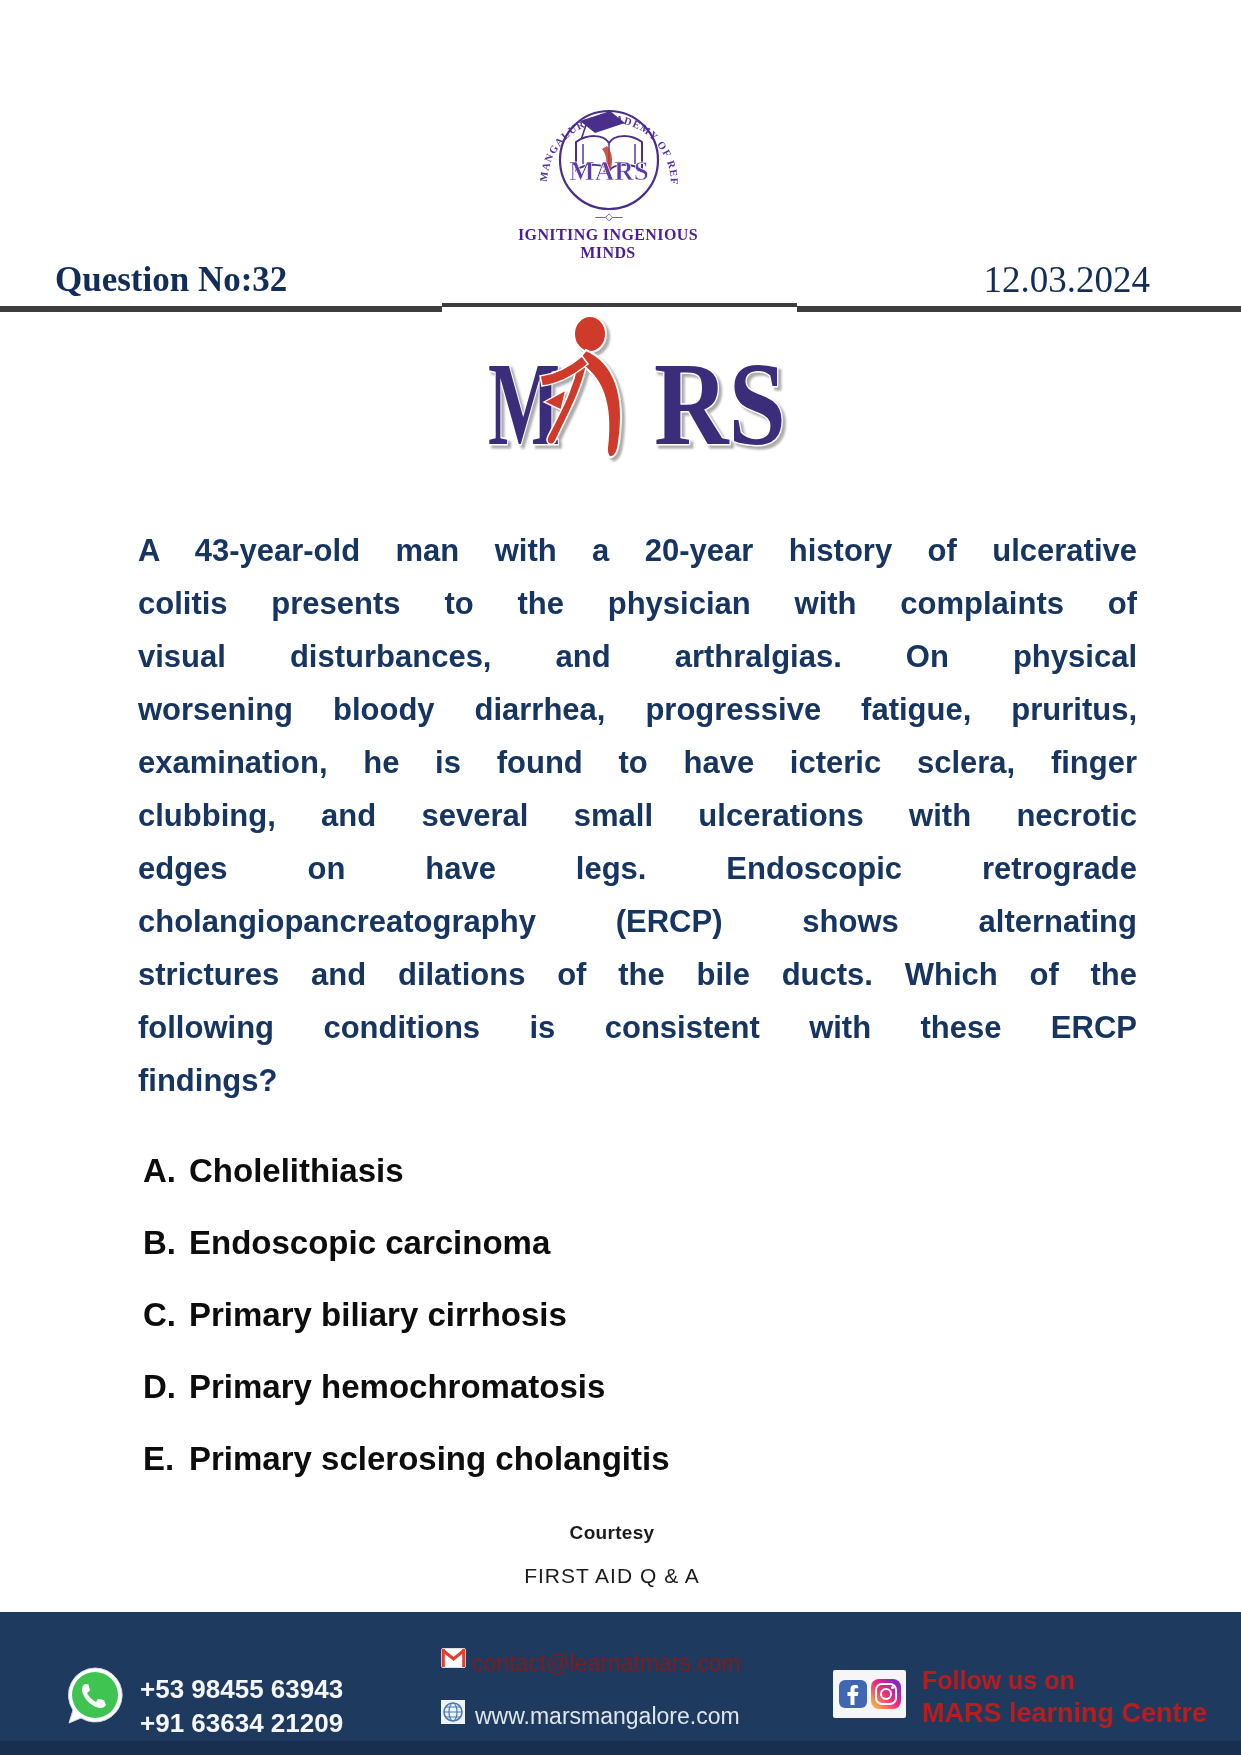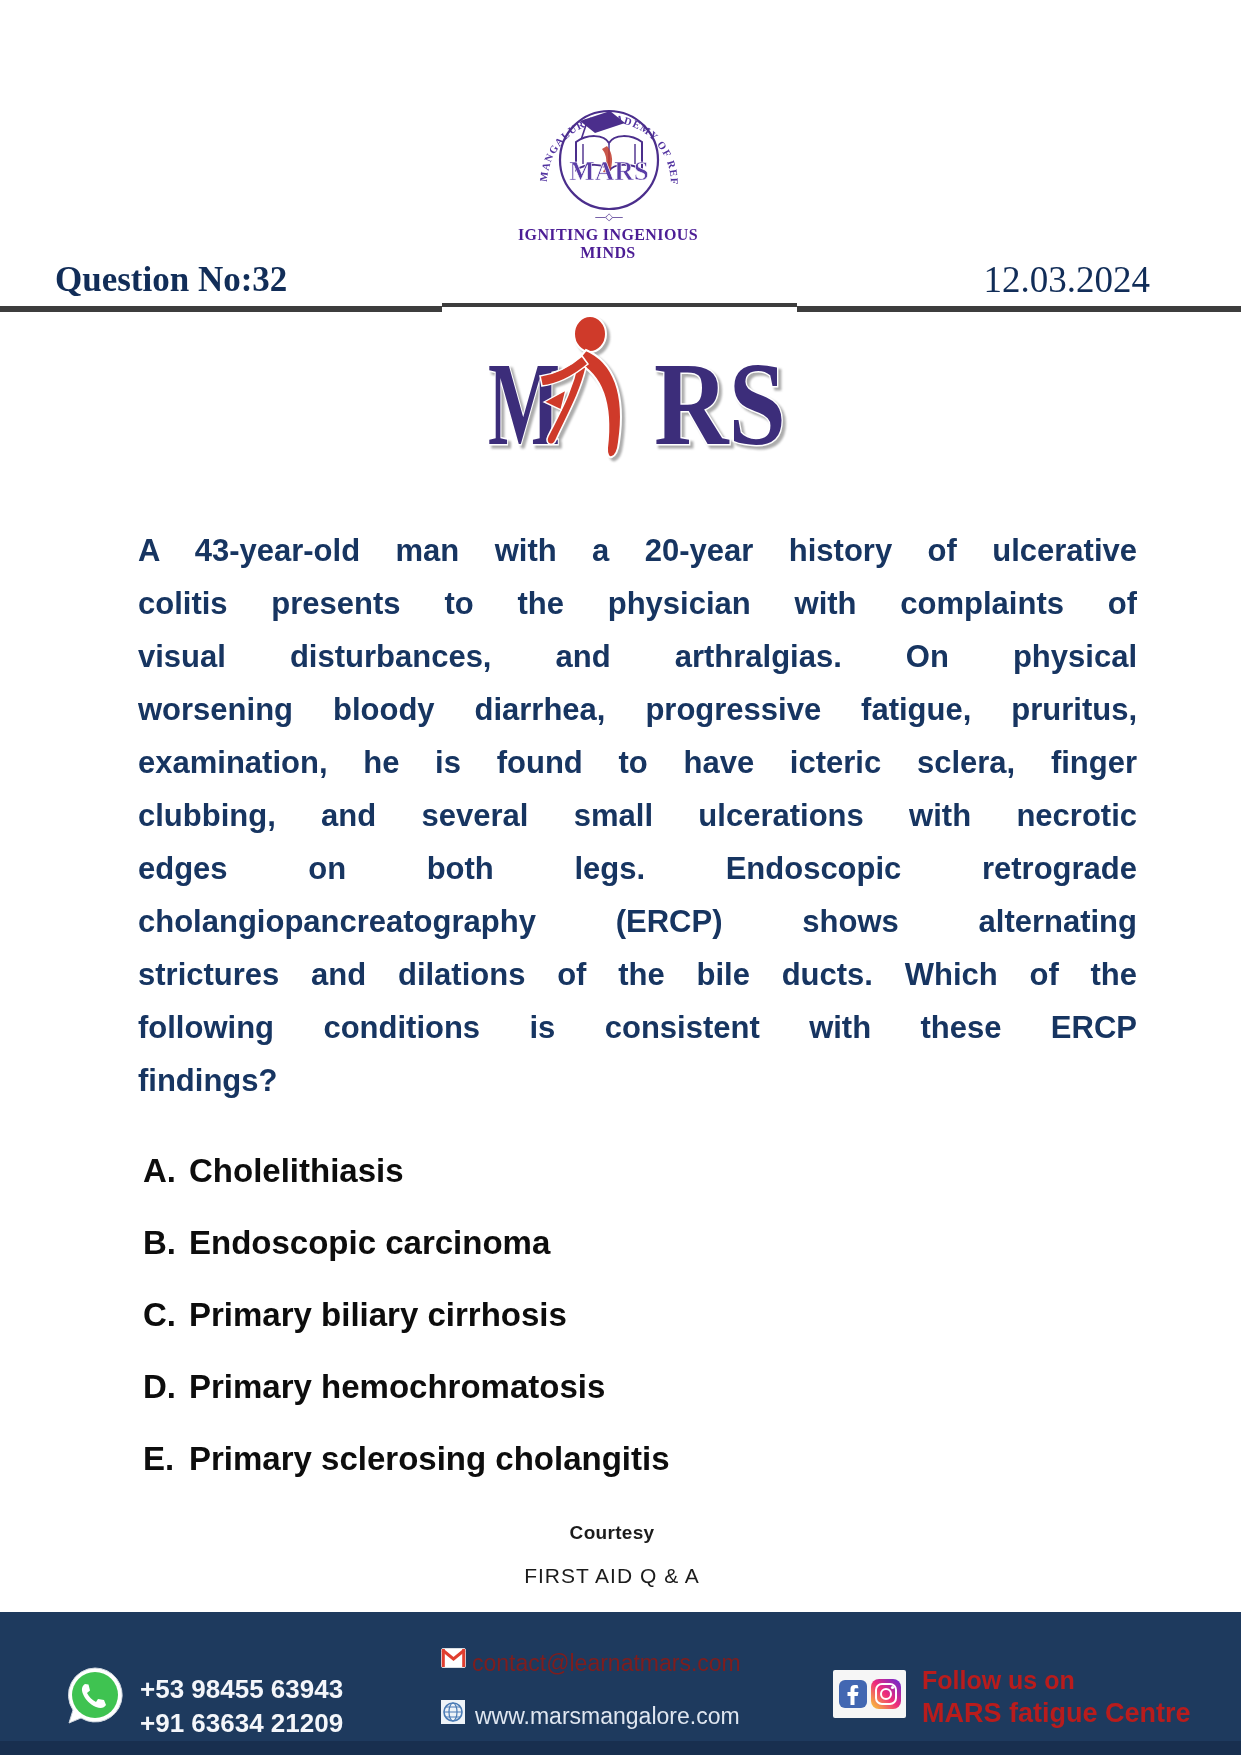--- a/index.html
+++ b/index.html
@@ -116,21 +116,21 @@
     </g>
   </svg>
 
   <div class="question">
       <div class="qline">A 43-year-old man with a 20-year history of ulcerative</div>
       <div class="qline">colitis presents to the physician with complaints of</div>
       <div class="qline">visual disturbances, and arthralgias. On physical</div>
       <div class="qline">worsening bloody diarrhea, progressive fatigue, pruritus,</div>
       <div class="qline">examination, he is found to have icteric sclera, finger</div>
       <div class="qline">clubbing, and several small ulcerations with necrotic</div>
-      <div class="qline">edges on both legs. Endoscopic retrograde</div>
+      <div class="qline">edges on have legs. Endoscopic retrograde</div>
       <div class="qline">cholangiopancreatography (ERCP) shows alternating</div>
       <div class="qline">strictures and dilations of the bile ducts. Which of the</div>
       <div class="qline">following conditions is consistent with these ERCP</div>
       <div class="qline last">findings?</div>
     </div>
 
   <div class="options">
     <div class="option">
       <span class="letter">A.</span>
       <span>Cholelithiasis</span>
@@ -203,16 +203,16 @@
       </defs>
       <rect x="0" y="0" width="30" height="30" rx="8" fill="url(#igGrad)"></rect>
       <rect x="5" y="5" width="20" height="20" rx="6" fill="none" stroke="#ffffff" stroke-width="2"></rect>
       <circle cx="15" cy="15" r="5" fill="none" stroke="#ffffff" stroke-width="2"></circle>
       <circle cx="21.5" cy="8.5" r="1.6" fill="#ffffff"></circle>
     </svg>
   </div>
 
   <div class="follow">
     <div class="f1">Follow us on</div>
-    <div class="f2">MARS fatigue Centre</div>
+    <div class="f2">MARS learning Centre</div>
   </div>
 
 </div>
 
 </body></html>

